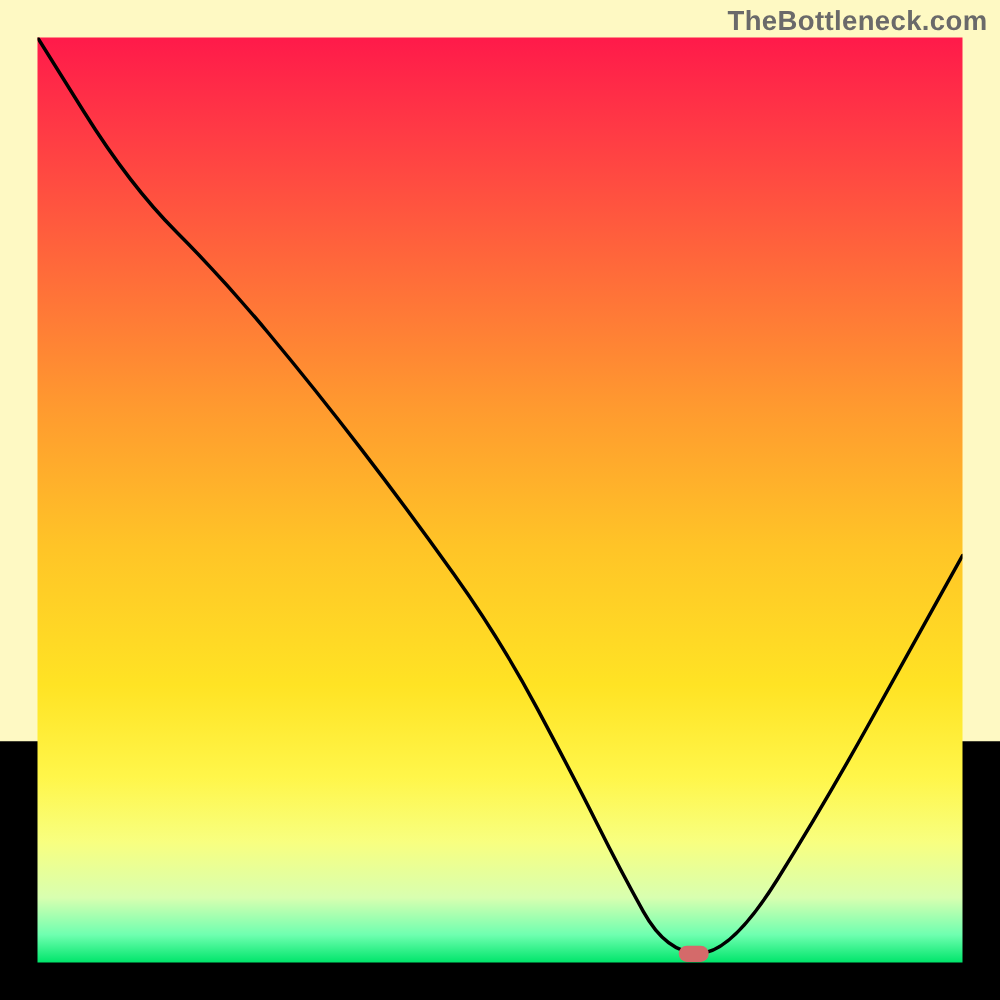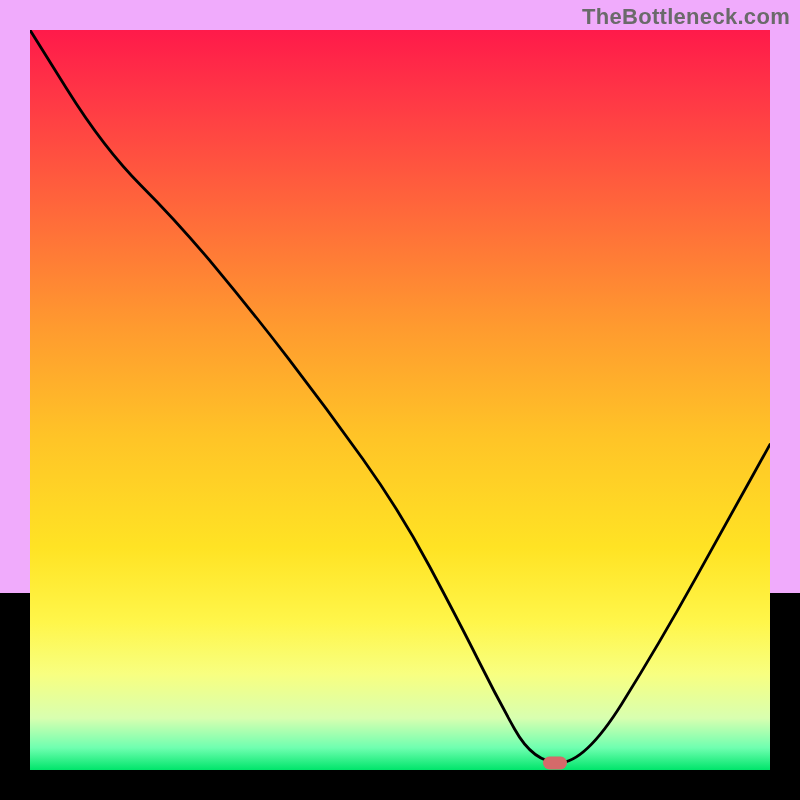--- a/index.html
+++ b/index.html
@@ -8,21 +8,21 @@
     width: 800px;
     height: 800px;
     background: #000;
     overflow: hidden;
     font-family: Arial, Helvetica, sans-serif;
   }
   .outer {
     position: relative;
     width: 800px;
     height: 593px;
-    background: #f0abfc;
+    background: #fef9c3;
   }
   .watermark {
     position: absolute;
     top: 4px;
     right: 10px;
     color: #6a6a6a;
     font-size: 22px;
     font-weight: 600;
     letter-spacing: 0.3px;
     z-index: 20;

